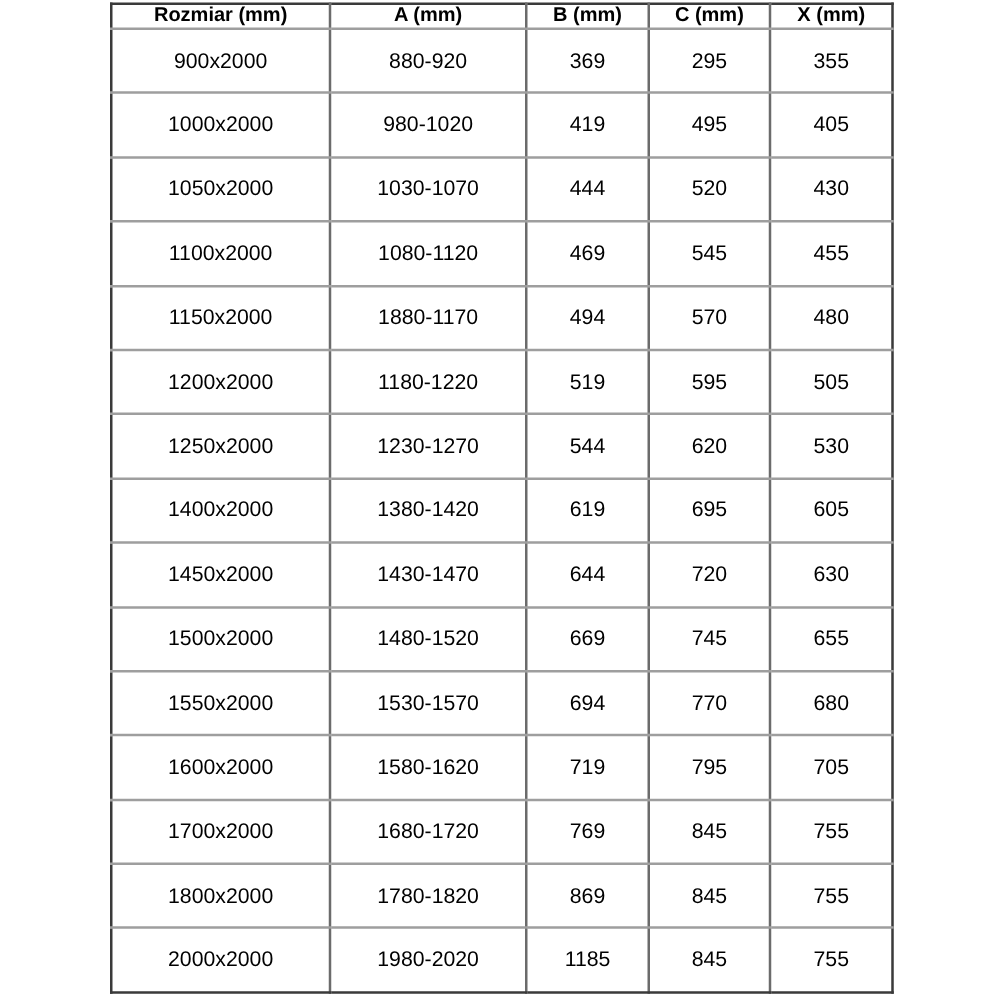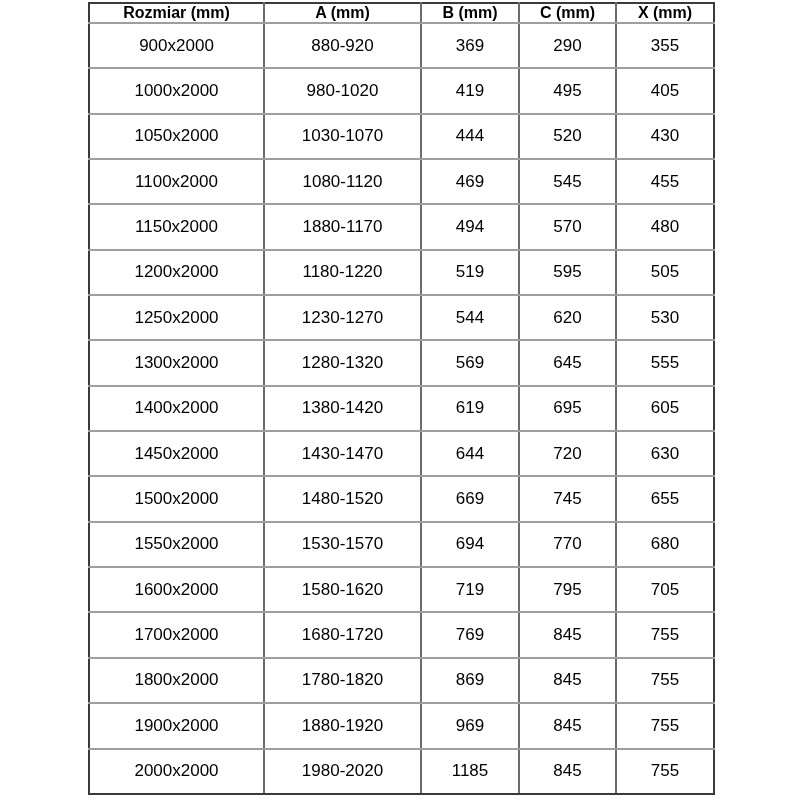--- a/index.html
+++ b/index.html
@@ -74,21 +74,21 @@
         <th>B (mm)</th>
         <th>C (mm)</th>
         <th>X (mm)</th>
       </tr>
     </thead>
     <tbody>
         <tr>
           <td>900x2000</td>
           <td>880-920</td>
           <td>369</td>
-          <td>290</td>
+          <td>295</td>
           <td>355</td>
         </tr>
         <tr>
           <td>1000x2000</td>
           <td>980-1020</td>
           <td>419</td>
           <td>495</td>
           <td>405</td>
         </tr>
         <tr>
@@ -118,27 +118,20 @@
           <td>519</td>
           <td>595</td>
           <td>505</td>
         </tr>
         <tr>
           <td>1250x2000</td>
           <td>1230-1270</td>
           <td>544</td>
           <td>620</td>
           <td>530</td>
-        </tr>
-        <tr>
-          <td>1300x2000</td>
-          <td>1280-1320</td>
-          <td>569</td>
-          <td>645</td>
-          <td>555</td>
         </tr>
         <tr>
           <td>1400x2000</td>
           <td>1380-1420</td>
           <td>619</td>
           <td>695</td>
           <td>605</td>
         </tr>
         <tr>
           <td>1450x2000</td>
@@ -176,27 +169,20 @@
           <td>755</td>
         </tr>
         <tr>
           <td>1800x2000</td>
           <td>1780-1820</td>
           <td>869</td>
           <td>845</td>
           <td>755</td>
         </tr>
         <tr>
-          <td>1900x2000</td>
-          <td>1880-1920</td>
-          <td>969</td>
-          <td>845</td>
-          <td>755</td>
-        </tr>
-        <tr>
           <td>2000x2000</td>
           <td>1980-2020</td>
           <td>1185</td>
           <td>845</td>
           <td>755</td>
         </tr>
       </tbody>
   </table>
 </div>
 

